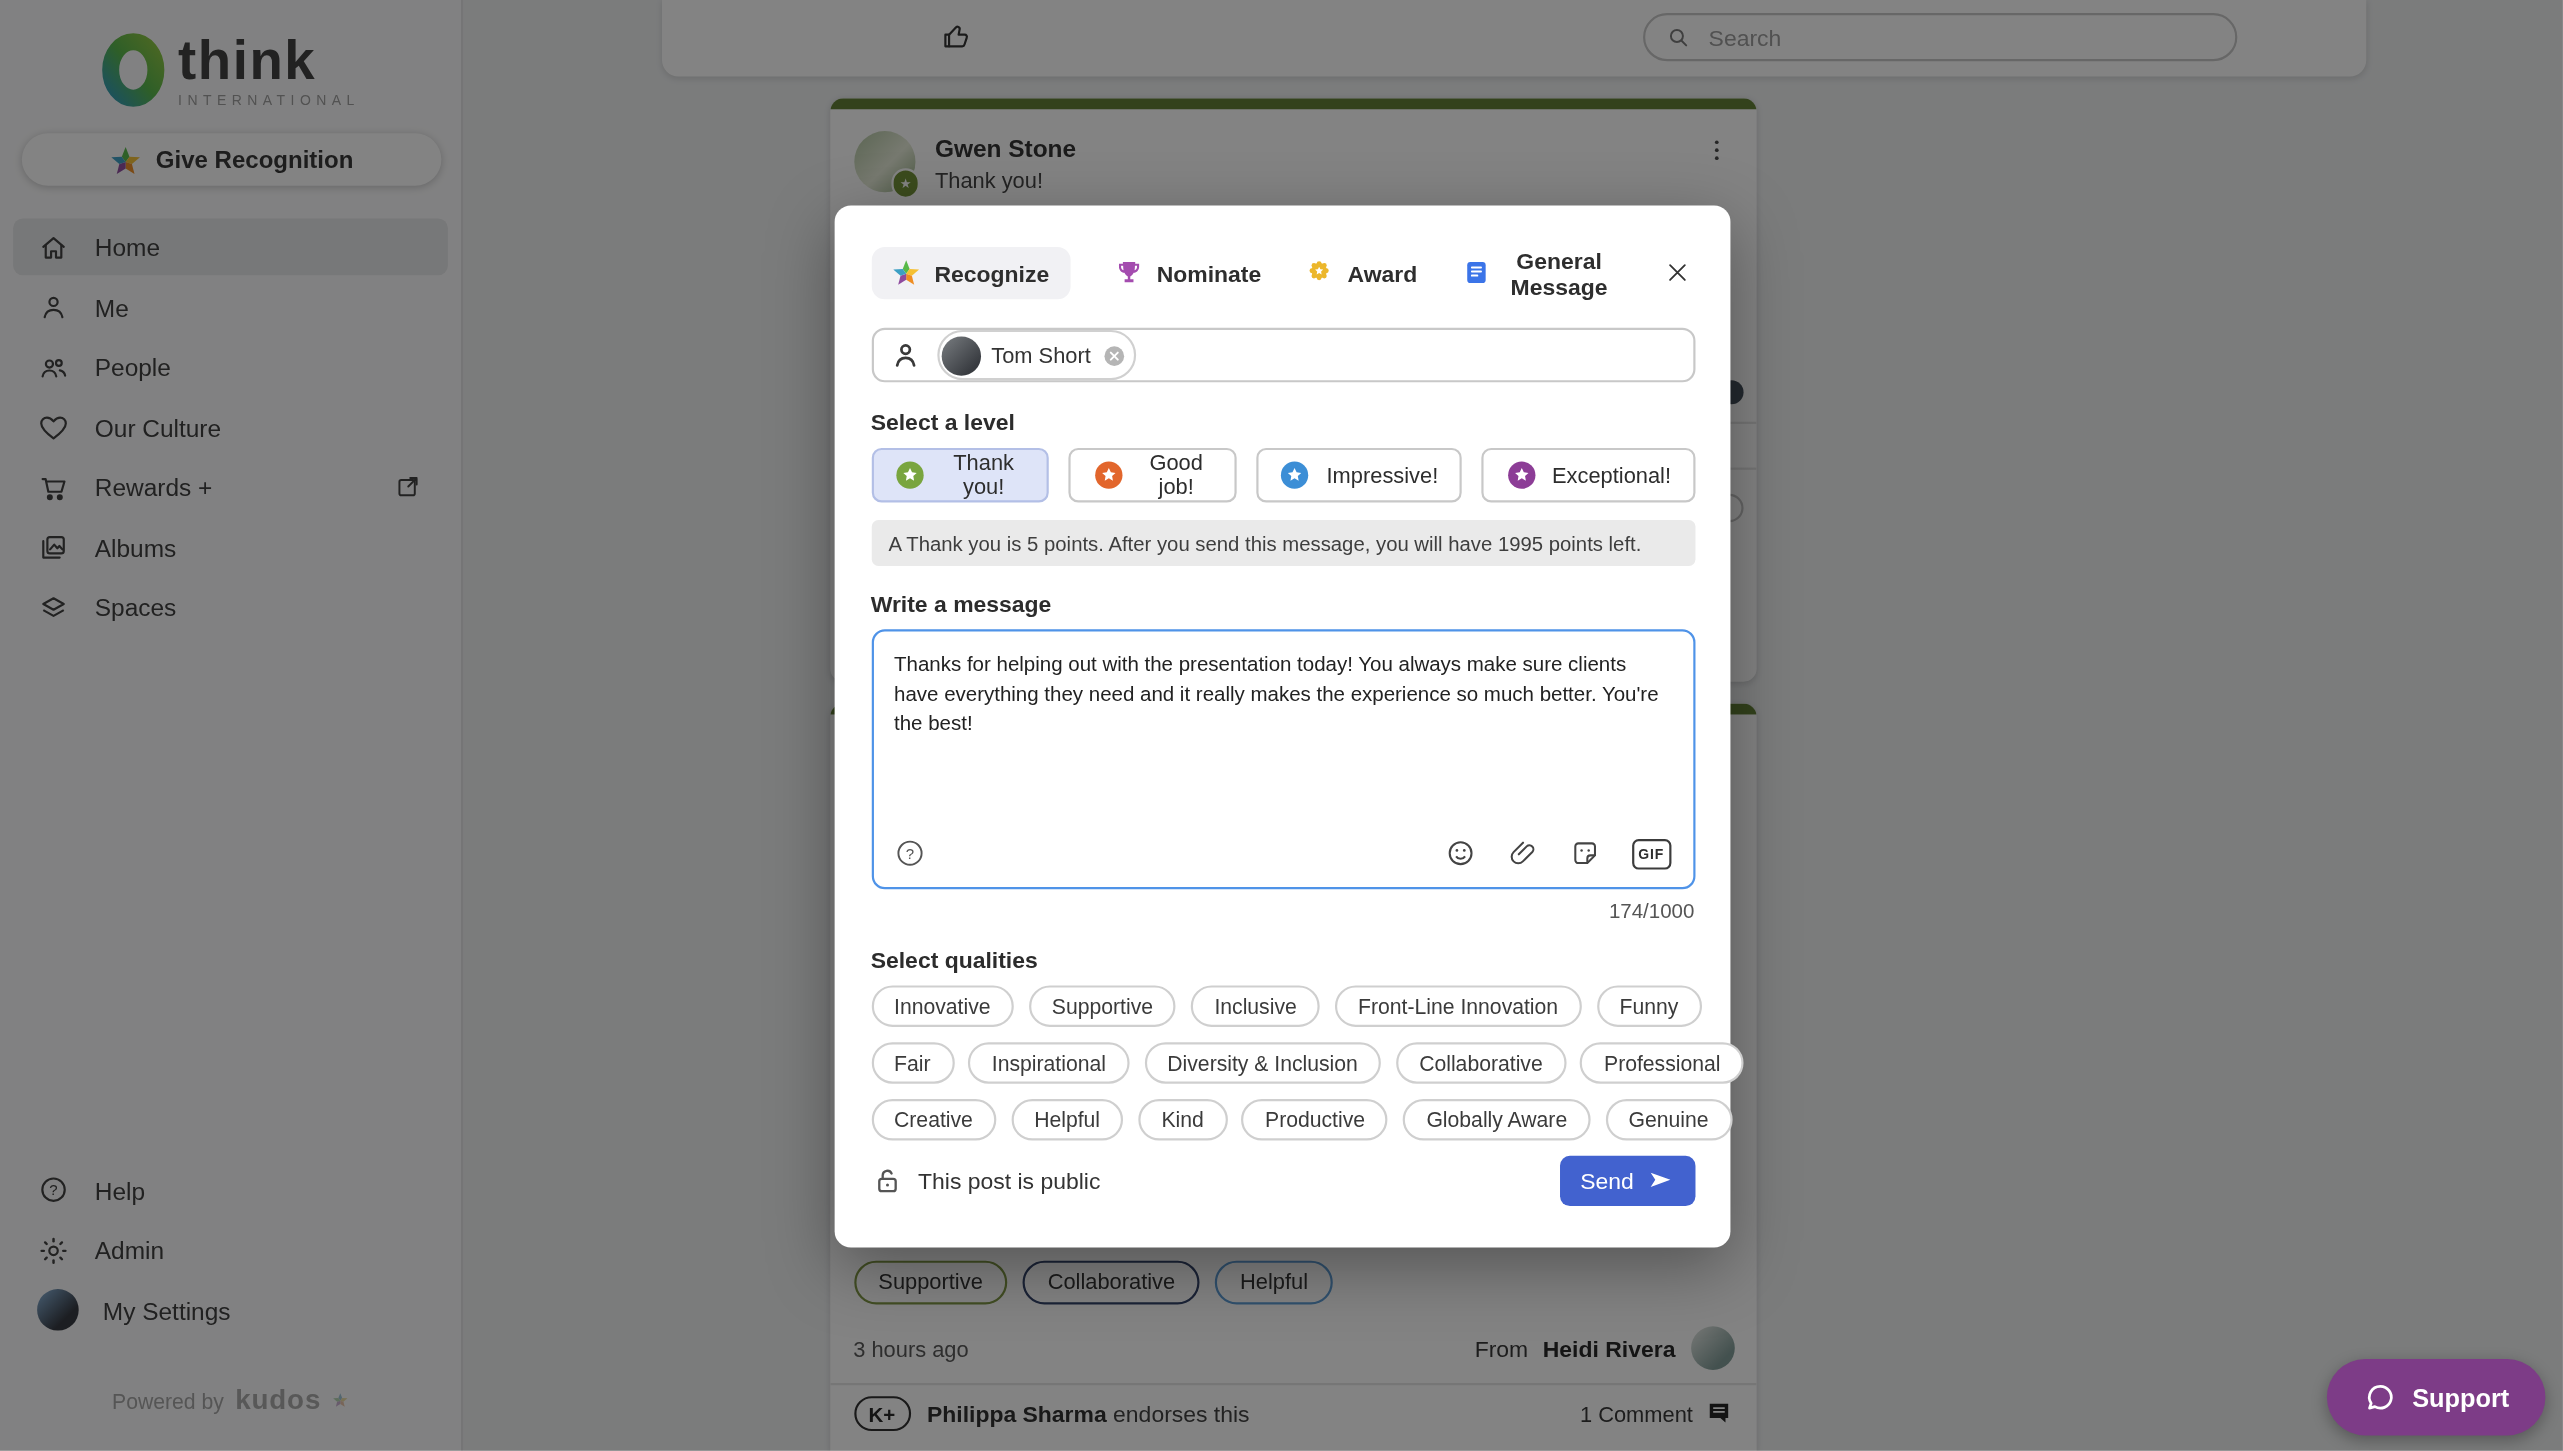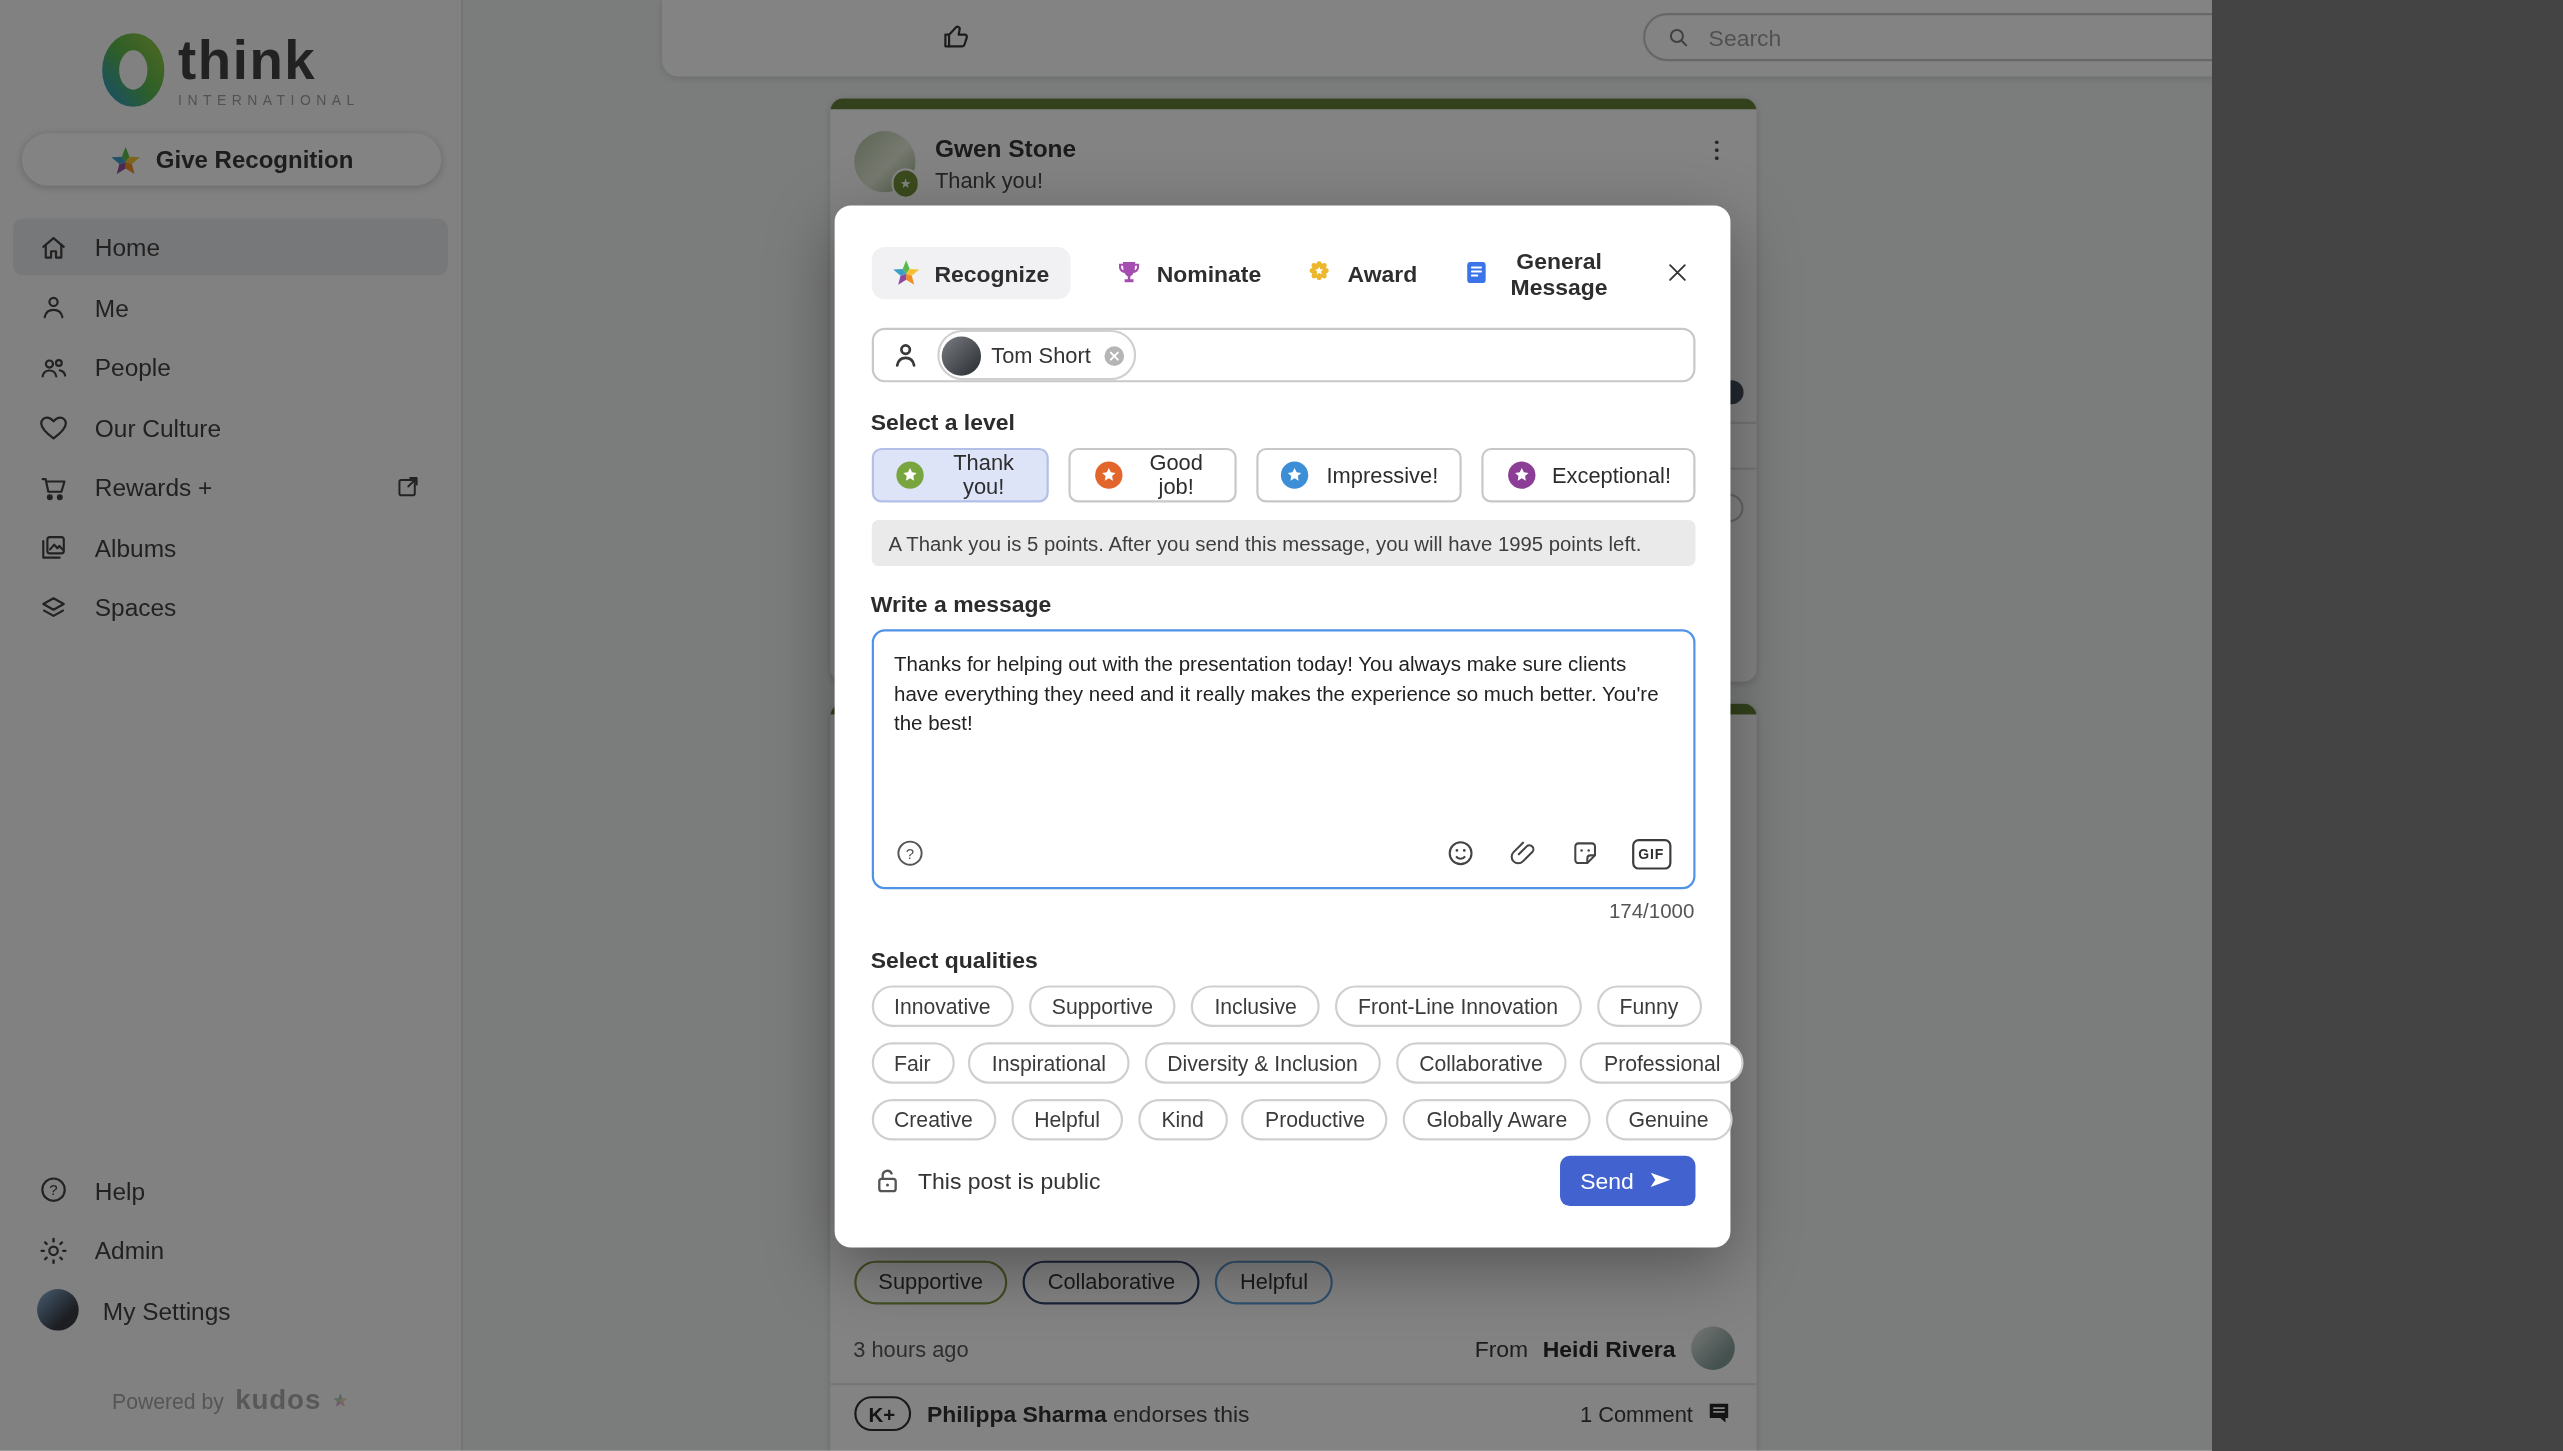--- a/index.html
+++ b/index.html
@@ -1,16 +1,16 @@
 <!DOCTYPE html>
 <html style="font-size:12px"><head>
 <meta charset="utf-8">
 <style>
   html,body{margin:0;padding:0;background:#444;}
-  .stage{width:2212px;height:1451px;overflow:hidden;position:relative;background:#eef0f1;}
+  .stage{width:2563px;height:1451px;overflow:hidden;position:relative;background:#eef0f1;}
   .app{width:1173px;height:664px;position:relative;transform:scale(2.1849);transform-origin:0 0;
        font-family:"Liberation Sans",sans-serif;color:#3a3a3a;background:#eef0f1;}
   svg{display:block;}.i16{width:12px;height:12px}.i18{width:13.5px;height:13.5px}
   .i20{width:15px;height:15px}
 
   
   .sidebar{position:absolute;left:0;top:0;width:212px;height:664px;background:#fbfbfc;border-right:0.7px solid #e3e3e4;box-sizing:border-box;}
   .logo{display:flex;align-items:center;justify-content:center;gap:5.2px;margin:15px 0 12px;}
   .brand{font-size:25px;font-weight:700;color:#3d3d3d;letter-spacing:0.7px;line-height:1;}
   .tagline{font-size:6.4px;letter-spacing:2.5px;color:#9c9c9c;margin-top:2.2px;}

